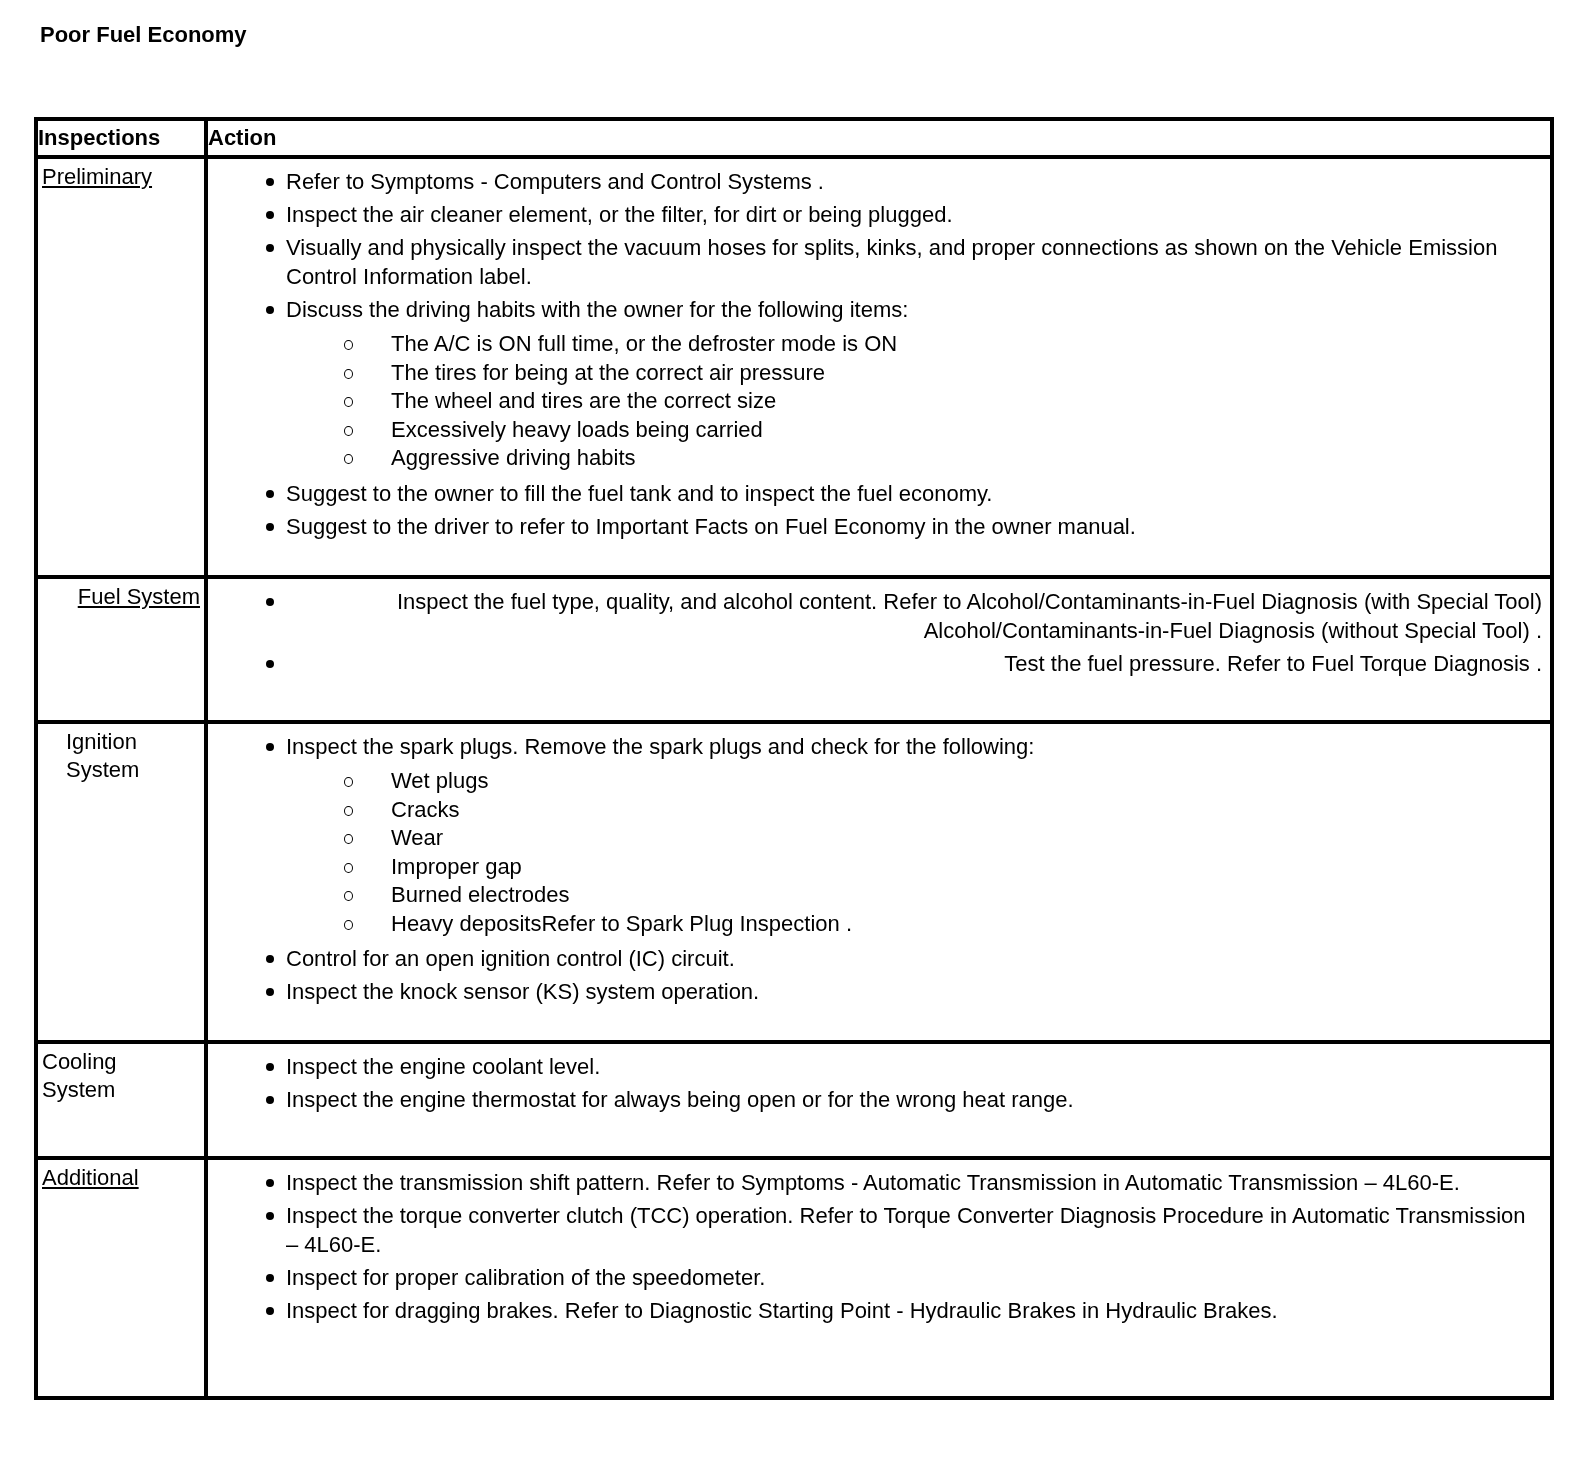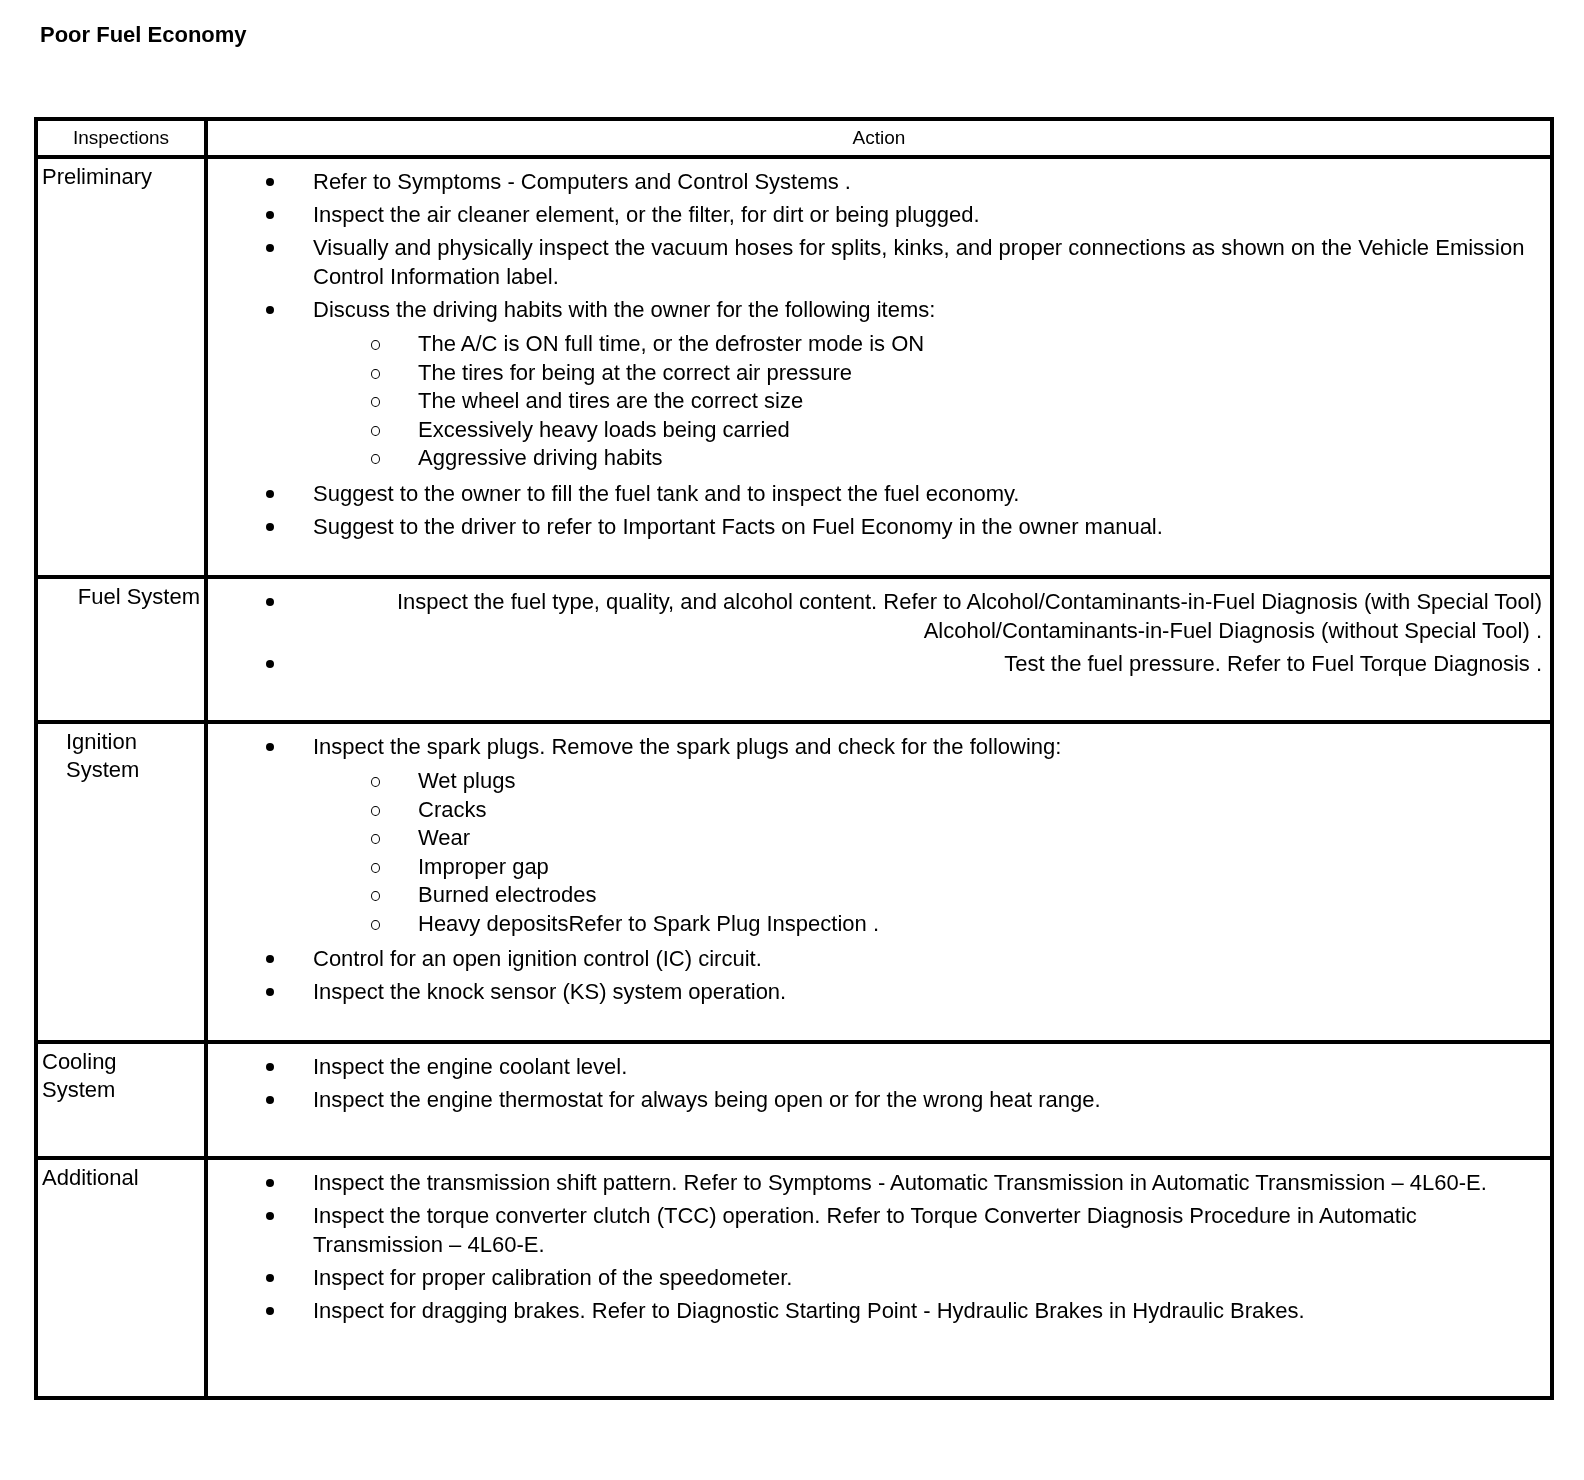--- a/index.html
+++ b/index.html
@@ -17,30 +17,30 @@
     border-collapse: collapse;
     table-layout: fixed;
     font-size: 22px;
   }
   table.insp td, table.insp th {
     border: 4px solid #000000;
     vertical-align: top;
     padding: 0;
   }
   table.insp th {
-    font-weight: normal; text-align: center; height: 34px; vertical-align: middle;
-    font-size: 19px;
+    font-weight: bold; text-align: left; height: 34px; vertical-align: middle;
+    font-size: 22px;
   }
   col.c1 { width: 170px; }
   col.c2 { width: 1346px; }
   .def-cell { padding: 4px 4px 0 4px !important; height: 30px; }
-  .label-cell { padding: 4px 4px 0 4px !important; line-height: 28px; }
+  .label-cell { padding: 4px 4px 0 4px !important; line-height: 28px; text-decoration: underline; }
   .action-cell { padding: 8px 8px 0 0 !important; }
   ul.bullets { list-style: none; margin: 0; padding: 0; }
-  ul.bullets > li { position: relative; padding-left: 105px; line-height: 29px; margin-bottom: 4px; }
+  ul.bullets > li { position: relative; padding-left: 78px; line-height: 29px; margin-bottom: 4px; }
   ul.bullets > li .dot {
     position: absolute; left: 58px; top: 11px; width: 8px; height: 8px;
     background: #000000; border-radius: 50%;
   }
   ul.sub { list-style: none; margin: 6px; padding: 0; }
   ul.sub > li { position: relative; padding-left: 99px; line-height: 28.5px; margin-left: 0; }
   ul.sub > li .ring {
     position: absolute; left: 52px; top: 10px; width: 9px; height: 10px;
     border: 1.5px solid #000000; border-radius: 50%; box-sizing: border-box;
   }

